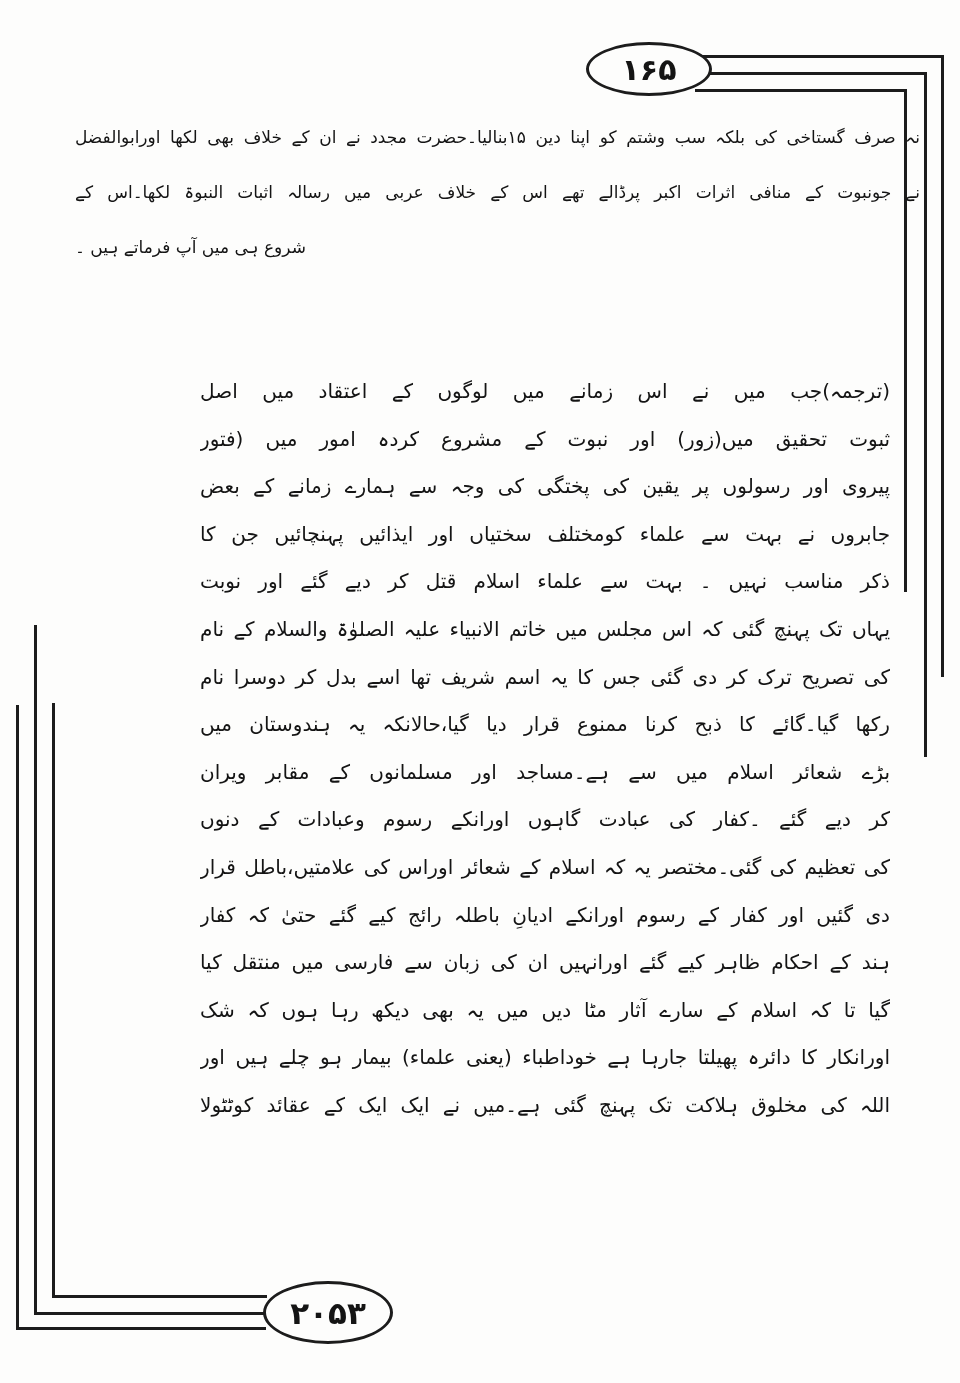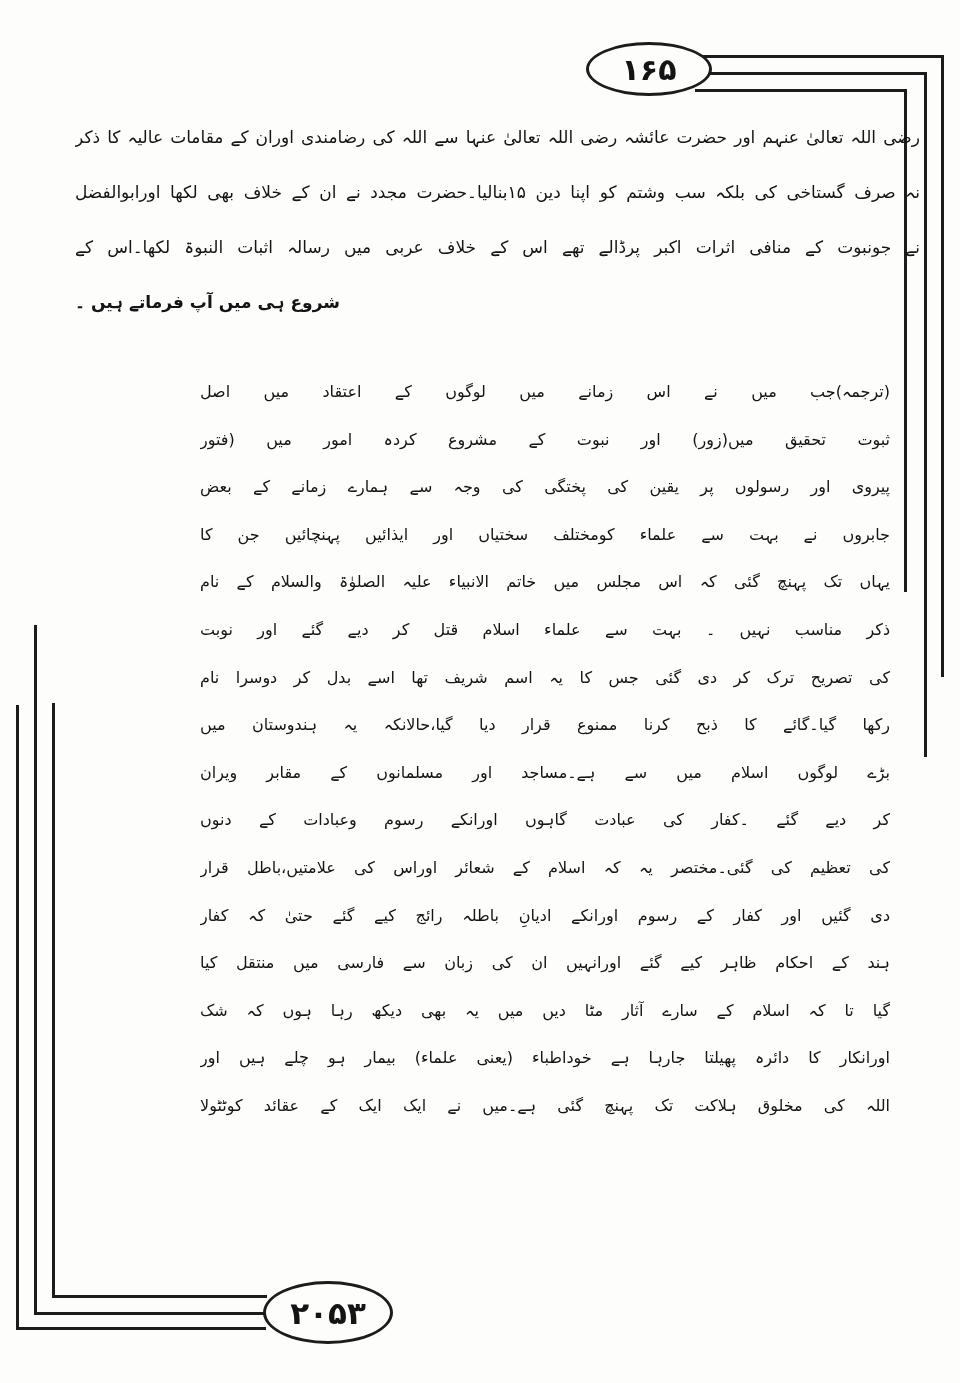--- a/index.html
+++ b/index.html
@@ -56,26 +56,25 @@
   }
   .intro-block {
     position: absolute;
     top: 110px; left: 75px; width: 845px;
     font-size: 17px;
   }
   .intro-block .urdu-line { height: 55px; line-height: 55px; }
   .intro-block .last-line {
     text-align: left;
     text-align-last: left;
-    font-weight: bold;
   }
   .quote-block {
     position: absolute;
     top: 368px; left: 200px; width: 690px;
-    font-size: 16px;
+    font-size: 20px;
   }
   .quote-block .urdu-line { height: 47.6px; line-height: 47.6px; }
 </style>
 </head>
 <body>
 
 <div class="page">
 
   <div>
     <div class="rule tr-h1"></div>
@@ -92,36 +91,35 @@
     <div class="rule bl-v3"></div>
     <div class="rule bl-h1"></div>
     <div class="rule bl-h2"></div>
     <div class="rule bl-h3"></div>
   </div>
 
   <div class="oval oval-top">۱۶۵</div>
   <div class="oval oval-bottom">۲۰۵۳</div>
 
   <div class="intro-block">
-    <div class="urdu-line">رضی اللہ تعالیٰ عنہم اور حضرت عائشہ رضی اللہ تعالیٰ عنہا سے اللہ کی رضامندی اوران کے مقامات عالیہ کا ذکر</div>
     <div class="urdu-line">نہ صرف گستاخی کی بلکہ سب وشتم کو اپنا دین ۱۵بنالیا۔حضرت مجدد نے ان کے خلاف بھی لکھا اورابوالفضل</div>
     <div class="urdu-line">نے جونبوت کے منافی اثرات اکبر پرڈالے تھے اس کے خلاف عربی میں رسالہ اثبات النبوۃ لکھا۔اس کے</div>
     <div class="urdu-line last-line">شروع ہی میں آپ فرماتے ہیں ۔</div>
   </div>
 
   <div class="quote-block">
     <div class="urdu-line">(ترجمہ)جب میں نے اس زمانے میں لوگوں کے اعتقاد میں اصل</div>
     <div class="urdu-line">ثبوت تحقیق میں(زور) اور نبوت کے مشروع کردہ امور میں (فتور</div>
     <div class="urdu-line">پیروی اور رسولوں پر یقین کی پختگی کی وجہ سے ہمارے زمانے کے بعض</div>
     <div class="urdu-line">جابروں نے بہت سے علماء کومختلف سختیاں اور ایذائیں پہنچائیں جن کا</div>
+    <div class="urdu-line">ذکر مناسب نہیں ۔ بہت سے علماء اسلام قتل کر دیے گئے اور نوبت</div>
     <div class="urdu-line">یہاں تک پہنچ گئی کہ اس مجلس میں خاتم الانبیاء علیہ الصلوٰۃ والسلام کے نام</div>
-    <div class="urdu-line">ذکر مناسب نہیں ۔ بہت سے علماء اسلام قتل کر دیے گئے اور نوبت</div>
     <div class="urdu-line">کی تصریح ترک کر دی گئی جس کا یہ اسم شریف تھا اسے بدل کر دوسرا نام</div>
     <div class="urdu-line">رکھا گیا۔گائے کا ذبح کرنا ممنوع قرار دیا گیا،حالانکہ یہ ہندوستان میں</div>
-    <div class="urdu-line">بڑے لوگوں اسلام میں سے ہے۔مساجد اور مسلمانوں کے مقابر ویران</div>
+    <div class="urdu-line">بڑے شعائر اسلام میں سے ہے۔مساجد اور مسلمانوں کے مقابر ویران</div>
     <div class="urdu-line">کر دیے گئے ۔کفار کی عبادت گاہوں اورانکے رسوم وعبادات کے دنوں</div>
     <div class="urdu-line">کی تعظیم کی گئی۔مختصر یہ کہ اسلام کے شعائر اوراس کی علامتیں،باطل قرار</div>
     <div class="urdu-line">دی گئیں اور کفار کے رسوم اورانکے ادیانِ باطلہ رائج کیے گئے حتیٰ کہ کفار</div>
     <div class="urdu-line">ہند کے احکام ظاہر کیے گئے اورانہیں ان کی زبان سے فارسی میں منتقل کیا</div>
     <div class="urdu-line">گیا تا کہ اسلام کے سارے آثار مٹا دیں میں یہ بھی دیکھ رہا ہوں کہ شک</div>
     <div class="urdu-line">اورانکار کا دائرہ پھیلتا جارہا ہے خوداطباء (یعنی علماء) بیمار ہو چلے ہیں اور</div>
     <div class="urdu-line">اللہ کی مخلوق ہلاکت تک پہنچ گئی ہے۔میں نے ایک ایک کے عقائد کوٹٹولا</div>
   </div>
 
 </div>

